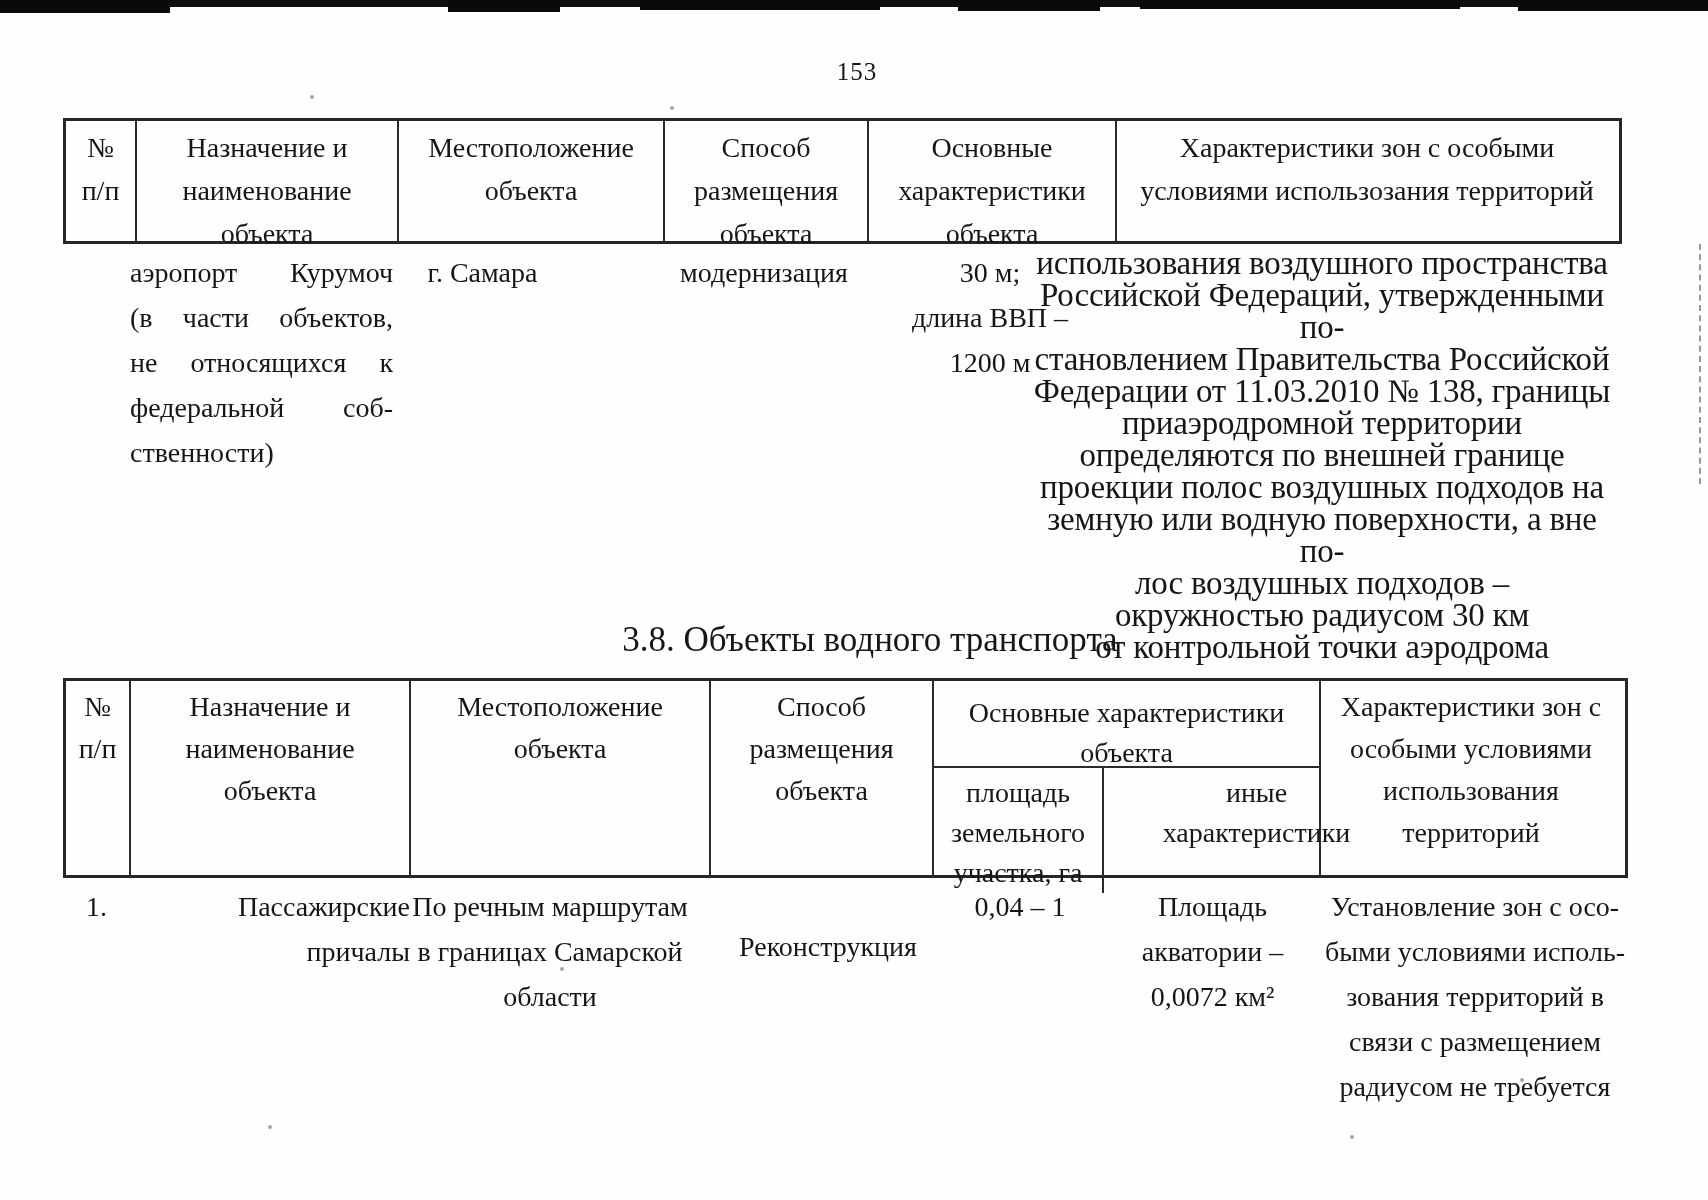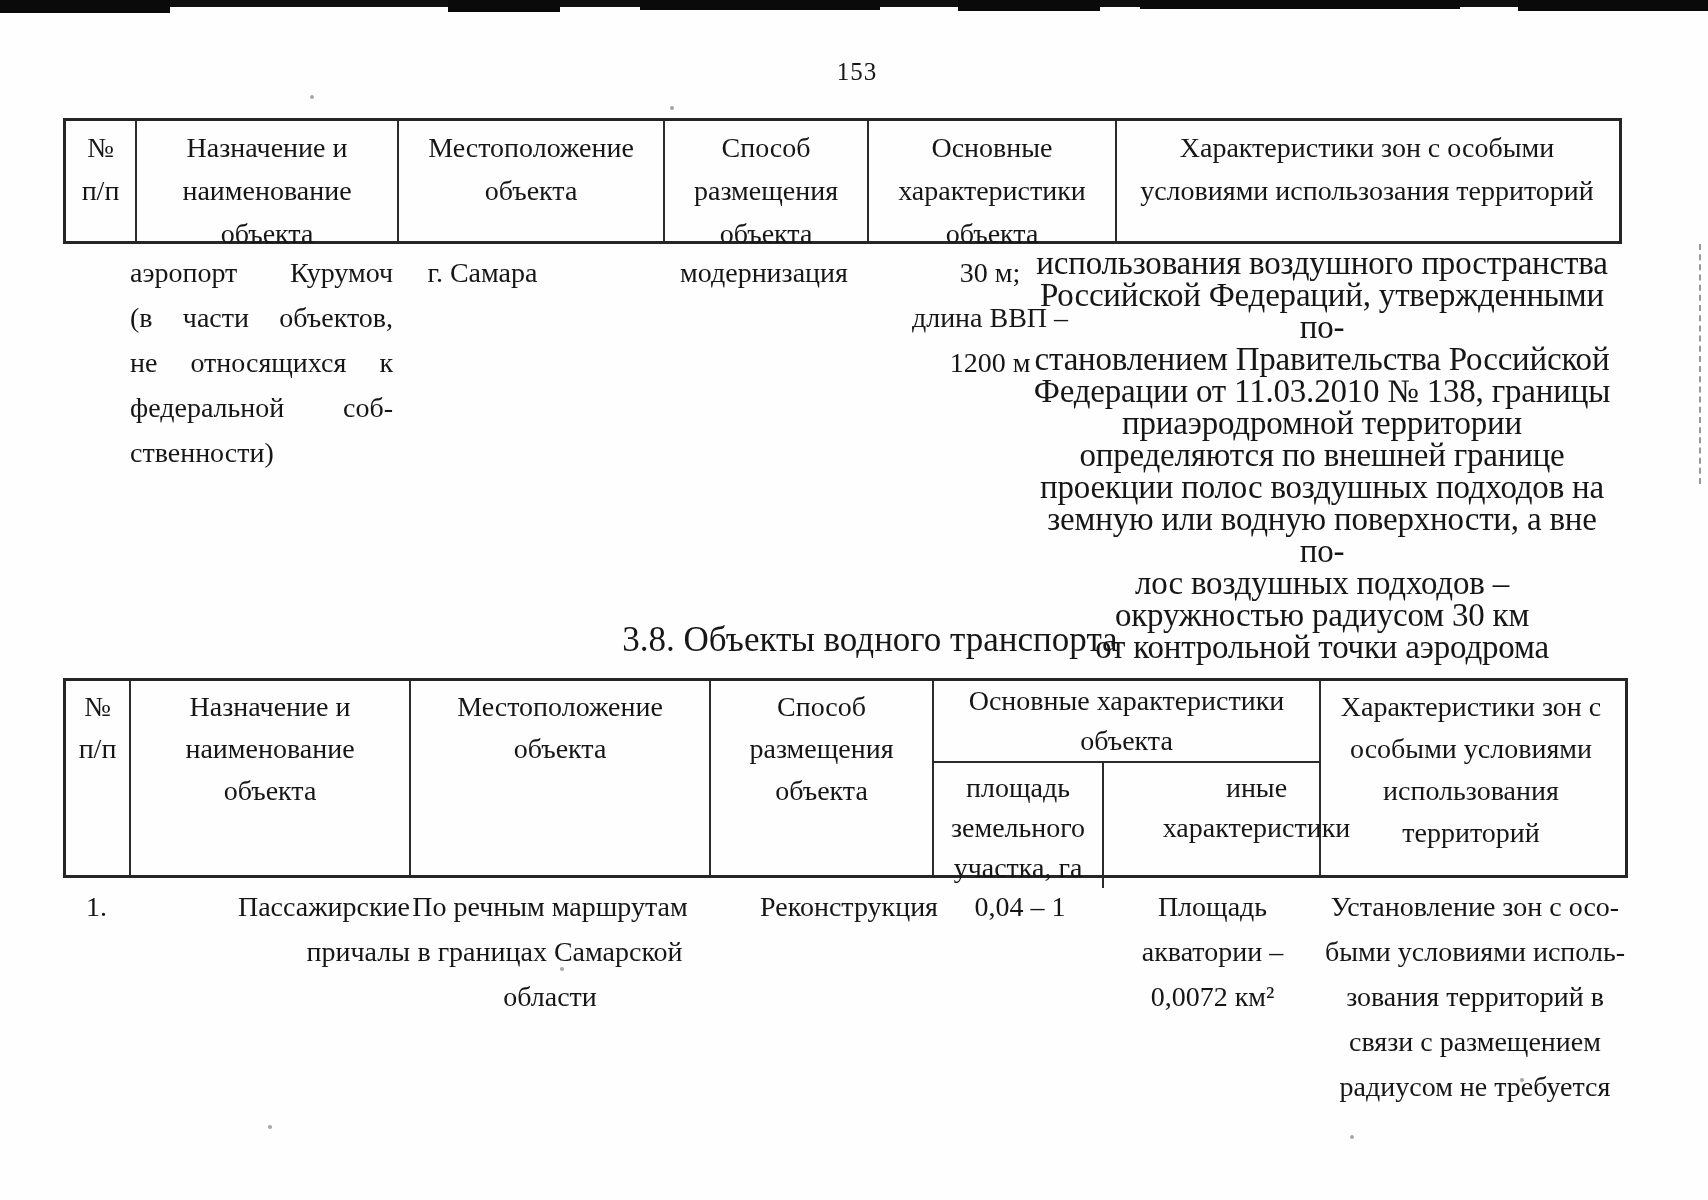--- a/index.html
+++ b/index.html
@@ -34,21 +34,21 @@
   .hcell{box-sizing:border-box;border-right:2px solid #2b2b2b;
          text-align:center;white-space:pre-line;
          font-size:28px;line-height:43px;padding-top:5px;flex:0 0 auto;}
   .hcell:last-child{border-right:none;}
   .t1{left:63px;top:118px;width:1559px;height:126px;}
   .t2{left:63px;top:678px;width:1565px;height:200px;}
   .t2 .hcell{line-height:42px;}
   
   .hgroup{box-sizing:border-box;border-right:2px solid #2b2b2b;display:flex;flex-direction:column;flex:0 0 auto;}
   .hgroup-top{box-sizing:border-box;border-bottom:2px solid #2b2b2b;height:87px;
-              text-align:center;white-space:pre-line;font-size:28px;line-height:40px;padding-top:0;}
+              text-align:center;white-space:pre-line;font-size:28px;line-height:40px;padding-top:12px;}
   .hgroup-bottom{display:flex;flex:1;}
   .hsub{box-sizing:border-box;text-align:center;white-space:pre-line;
         font-size:28px;line-height:40px;padding-top:5px;flex:0 0 auto;}
   .hsub-sep{border-right:2px solid #2b2b2b;}
   .bold{font-weight:normal;margin-left:45px;}
   
   .zones-air{font-size:33px;line-height:32px;letter-spacing:-0.2px;}
 </style>
 </head>
 <body>
@@ -141,21 +141,21 @@
 использования
 территорий</div>
   </div>
 
   <div class="txt center" style="left:63px;top:884px;width:67px;">1.</div>
   <div class="txt left" style="left:130px;top:884px;width:280px;text-align:right;">Пассажирские
 причалы</div>
   <div class="txt center" style="left:385px;top:884px;width:330px;">По речным маршрутам
 в границах Самарской
 области</div>
-  <div class="txt center" style="left:718px;top:884px;width:220px;text-align:right;">Реконструкция</div>
+  <div class="txt center" style="left:718px;top:924px;width:220px;">Реконструкция</div>
   <div class="txt center" style="left:935px;top:884px;width:170px;">0,04 – 1</div>
   <div class="txt center" style="left:1100px;top:884px;width:225px;">Площадь
 акватории –
 0,0072 км²</div>
   <div class="txt center" style="left:1322px;top:884px;width:306px;">Установление зон с осо-
 быми условиями исполь-
 зования территорий в
 связи с размещением
 радиусом не требуется</div>
 

